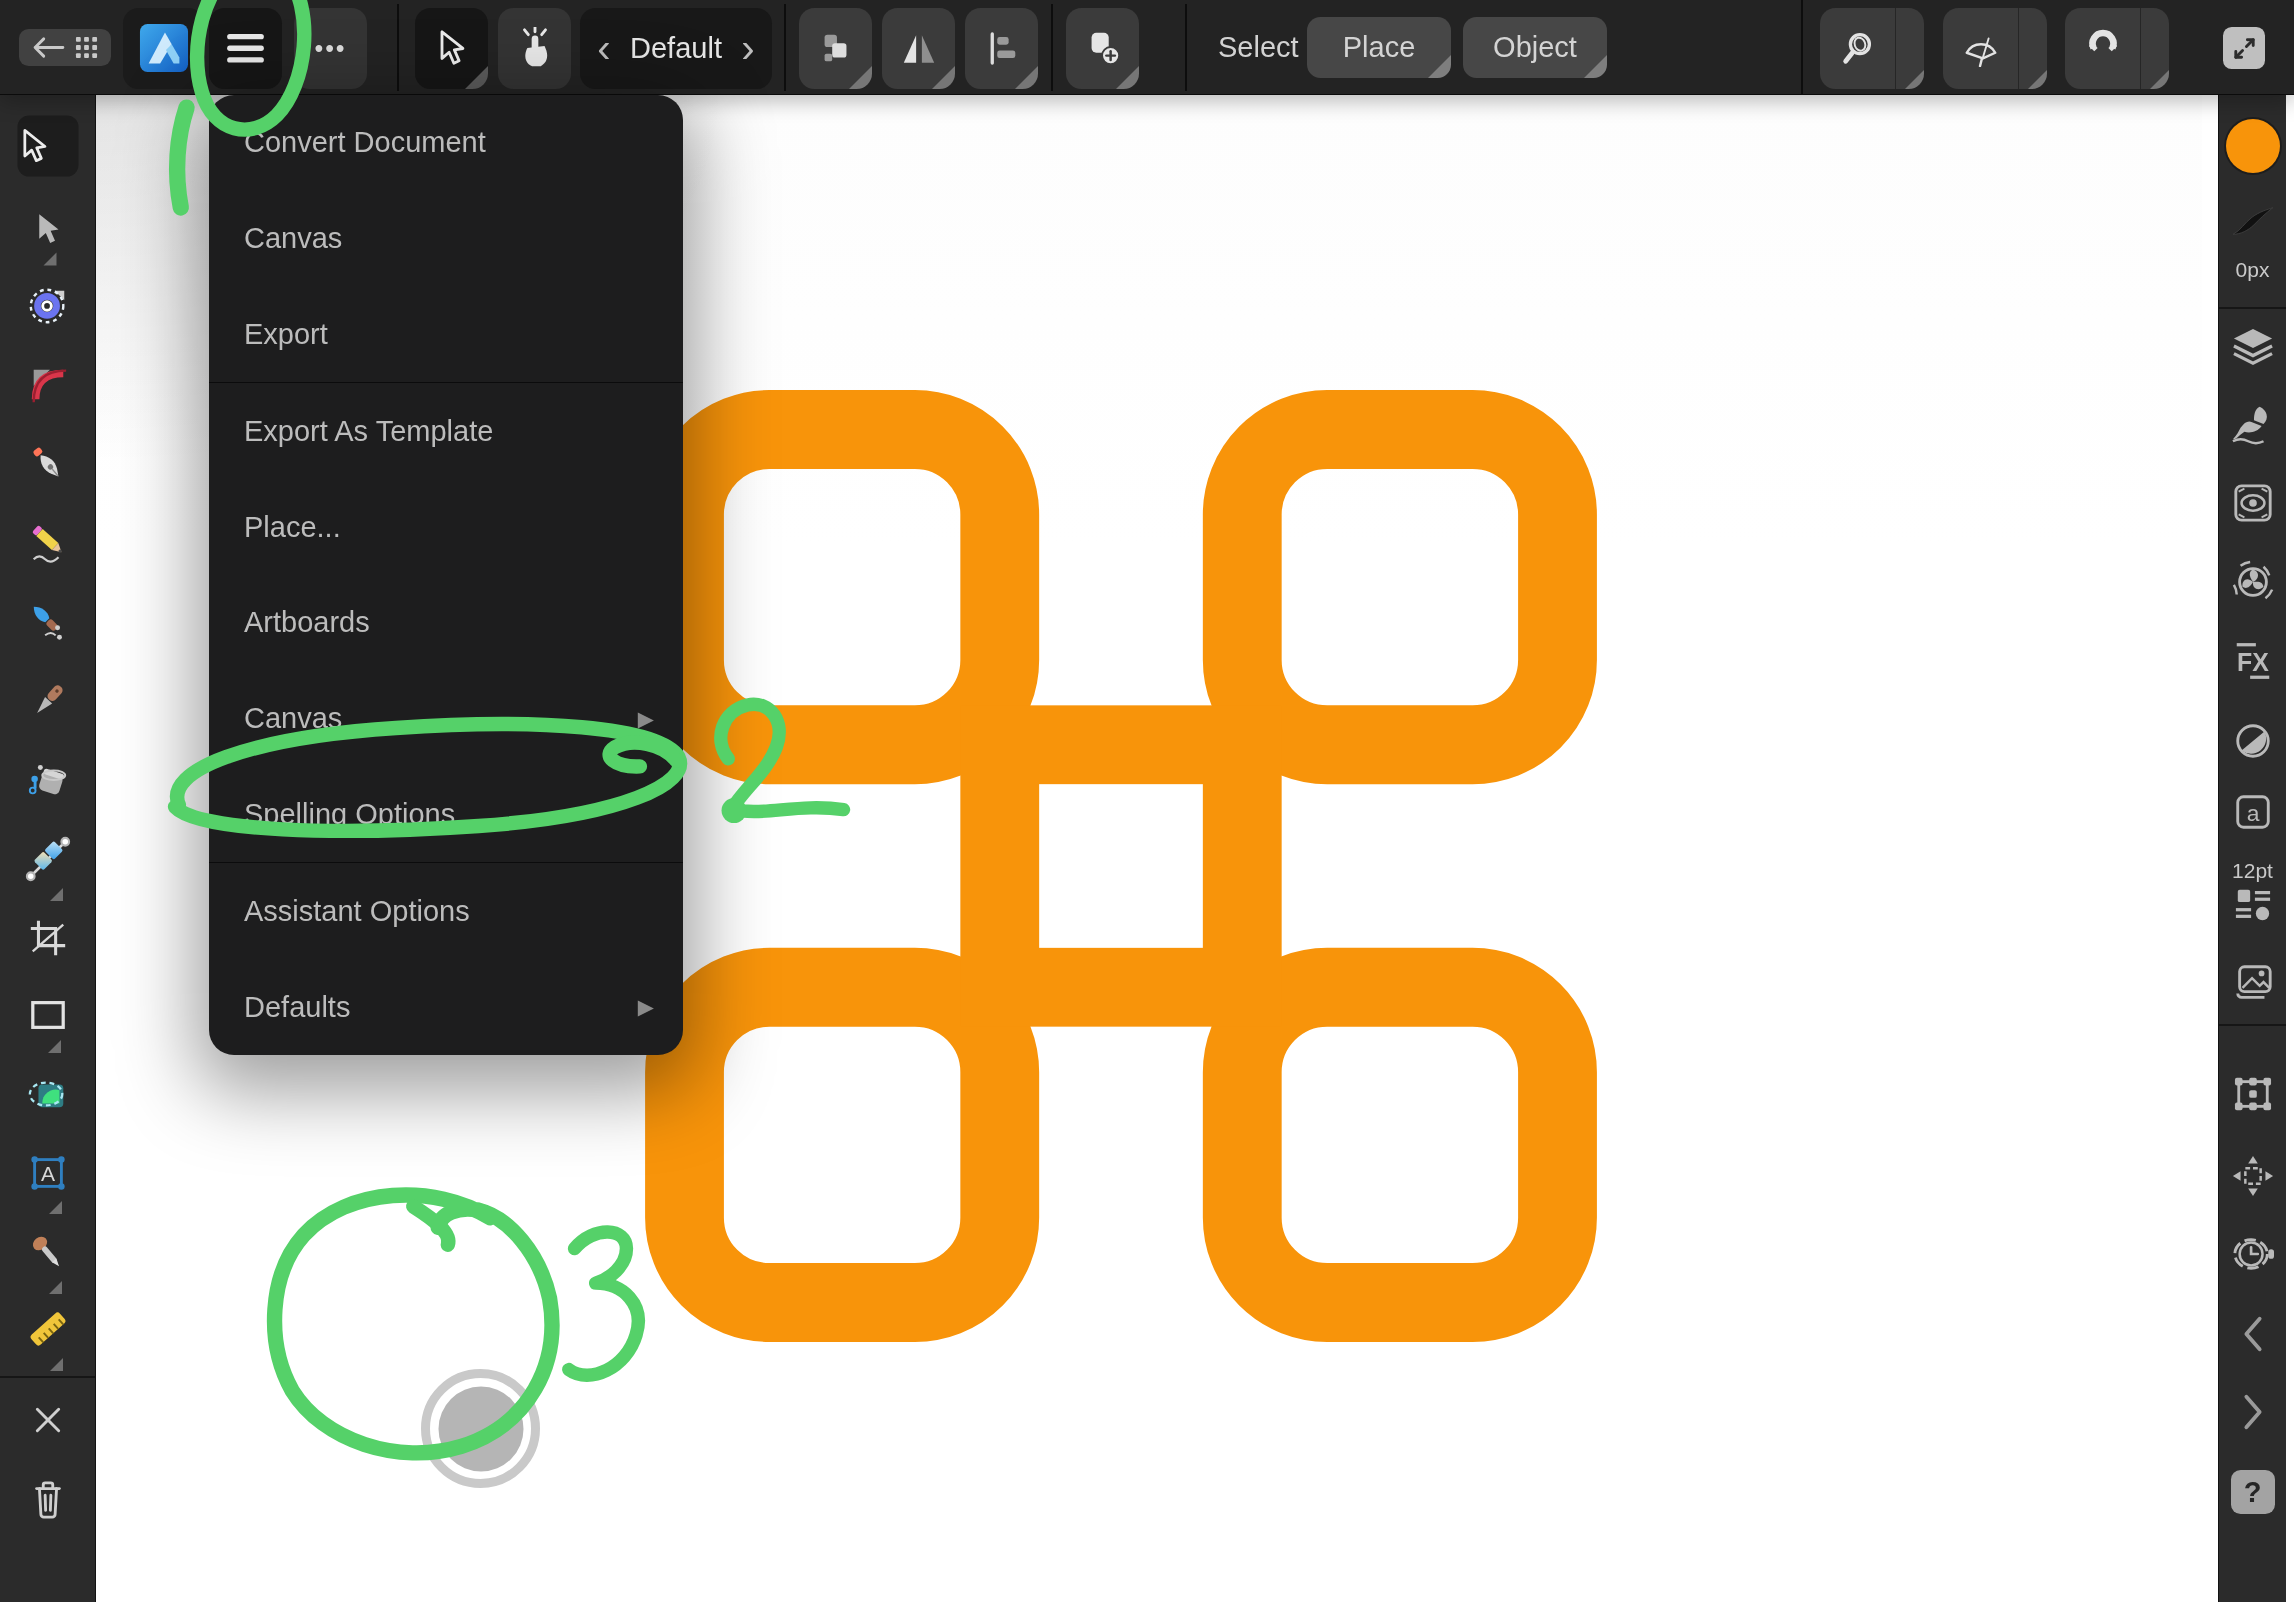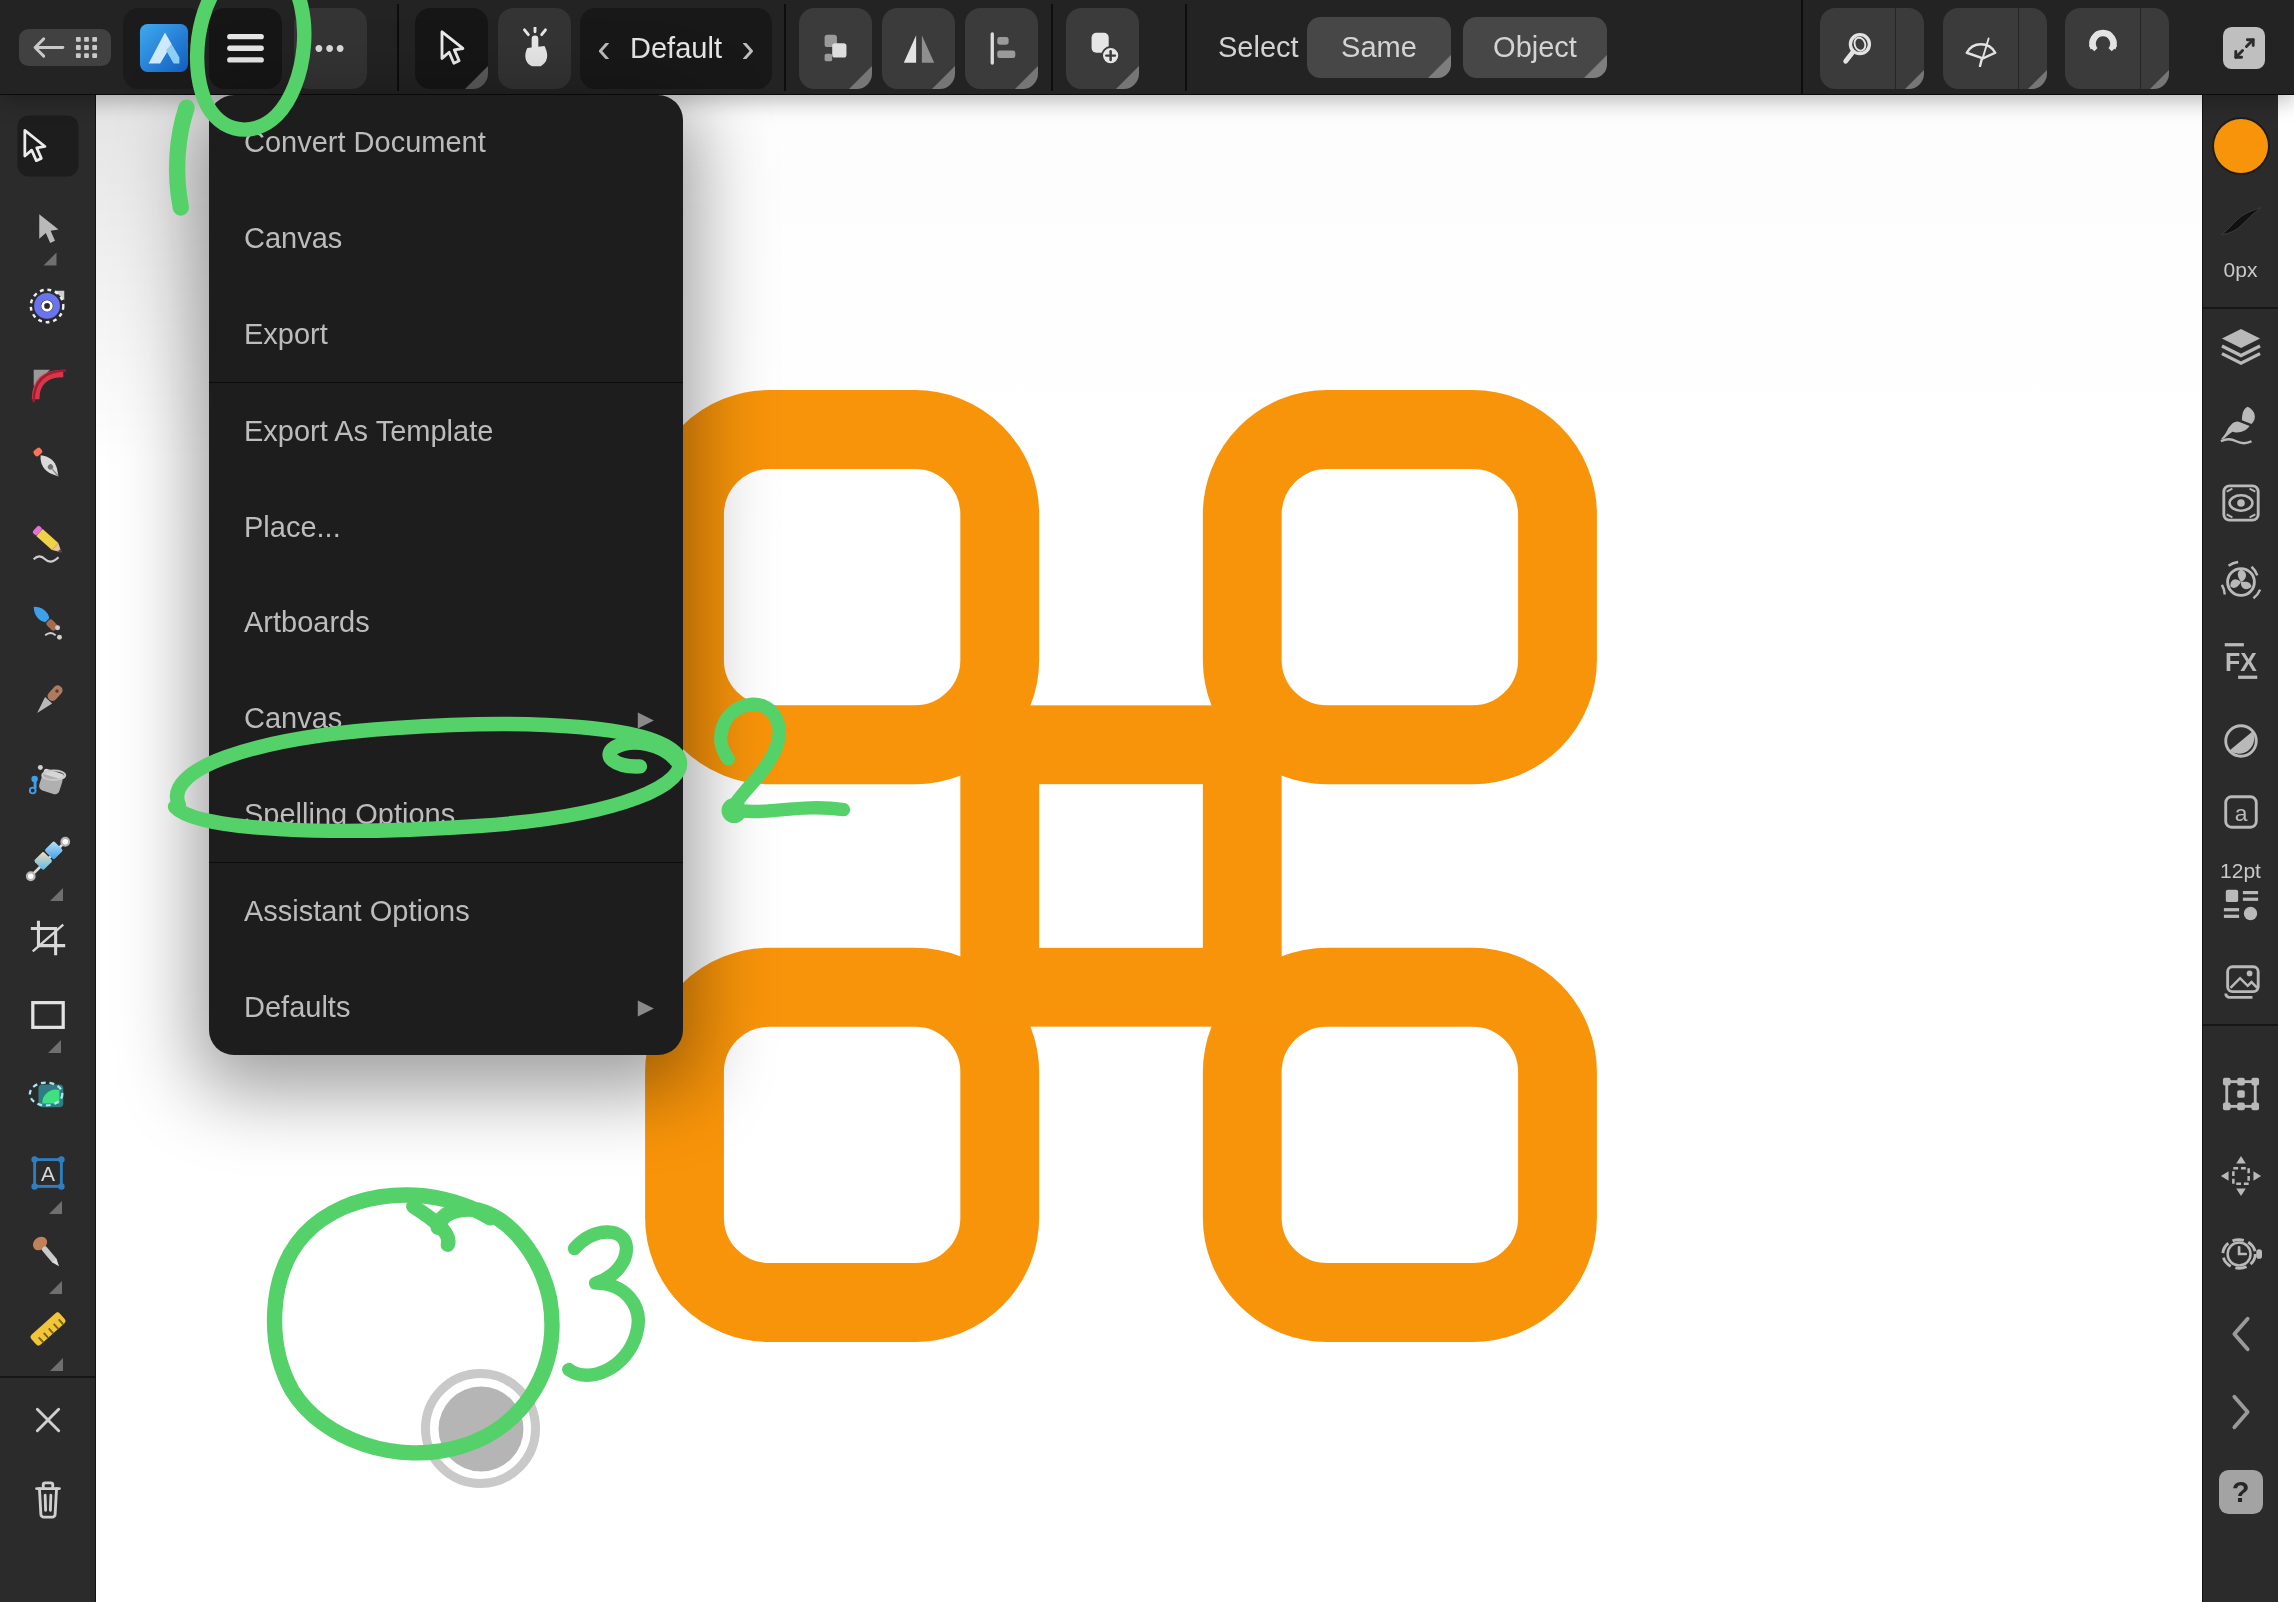--- a/index.html
+++ b/index.html
@@ -43,21 +43,21 @@
   .splitbtn { position:absolute; top:7.7px; height:81px; border-radius:15.4px; background:#3b3b3b;
     display:flex; overflow:hidden; }
   .splitbtn .main { width:75px; display:flex; align-items:center; justify-content:center; }
   .splitbtn .strip { width:29px; border-left:1.9px solid #262626; position:relative; }
   .splitbtn .strip::after { content:""; position:absolute; right:0; bottom:0;
     border-left:19px solid transparent; border-bottom:19px solid rgba(255,255,255,0.30); }
 
   
   .sidebar { position:absolute; top:95px; bottom:0; background:#2b2b2b; z-index:15; }
   #left-sidebar  { left:0; width:96px; border-right:1.9px solid #121212; }
-  #right-sidebar { right:16px; width:76px; border-left:1.9px solid #121212; }
+  #right-sidebar { right:8px; width:68px; border-left:1.9px solid #121212; }
   .sico { position:absolute; left:50%; transform:translate(-50%,-50%); display:flex;
     align-items:center; justify-content:flex-start; }
   .toolsel { background:#1d1d1d; border-radius:11.5px; width:61px; height:61px; }
   .subcorner { position:absolute; right:7.7px; bottom:-19px;
     border-left:13.4px solid transparent; border-bottom:13.4px solid #6f6f6f; }
   .sdivider { position:absolute; left:0; width:100%; height:1.9px; background:#161616; }
   .slabel { position:absolute; left:50%; transform:translateX(-50%); color:#c9c9c9; font-size:21px; }
 
   
   #menu { position:absolute; left:209px; top:95px; width:474px; height:960px; background:#1d1d1e;
@@ -203,21 +203,21 @@
           <line x1="29" y1="24.5" x2="29" y2="33.5"></line>
             <line x1="24.5" y1="29" x2="33.5" y2="29"></line>
         </g>
       </svg>
     </div>
 
     <div class="tdivider" style="left:1185px;"></div>
 
     <div class="tlabel" style="left:1218px;">Select</div>
     <div class="pillbtn fold" style="left:1307px; width:144px;">
-      <span>Same</span>
+      <span>Place</span>
     </div>
     <div class="pillbtn fold" style="left:1463px; width:144px;">
       <span>Object</span>
     </div>
 
     <div class="tdivider" style="left:1801px; top:0; height:95px;"></div>
 
     <div class="splitbtn" style="left:1820px;">
       <div class="main">
         <svg width="38" height="38" viewBox="0 0 40 40">

